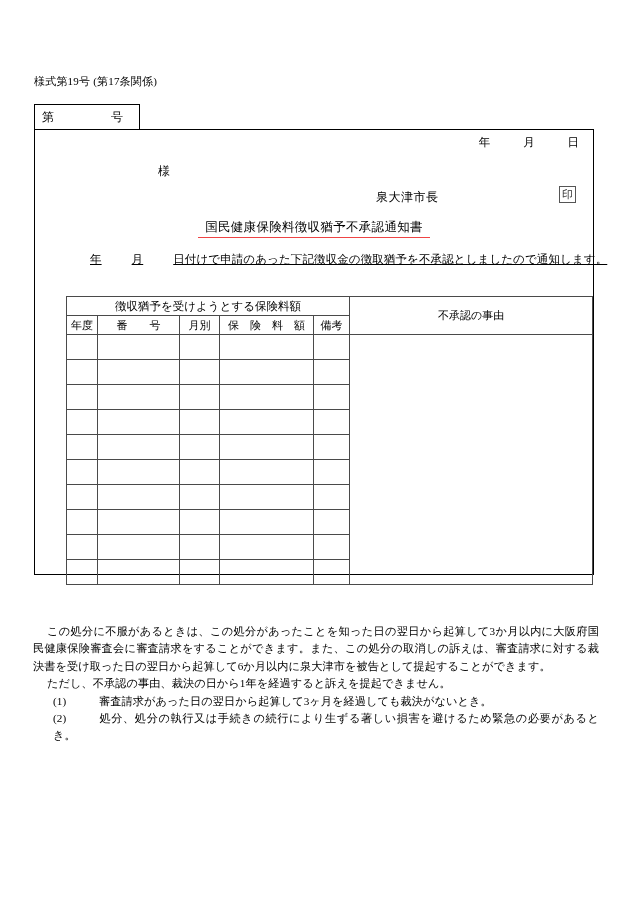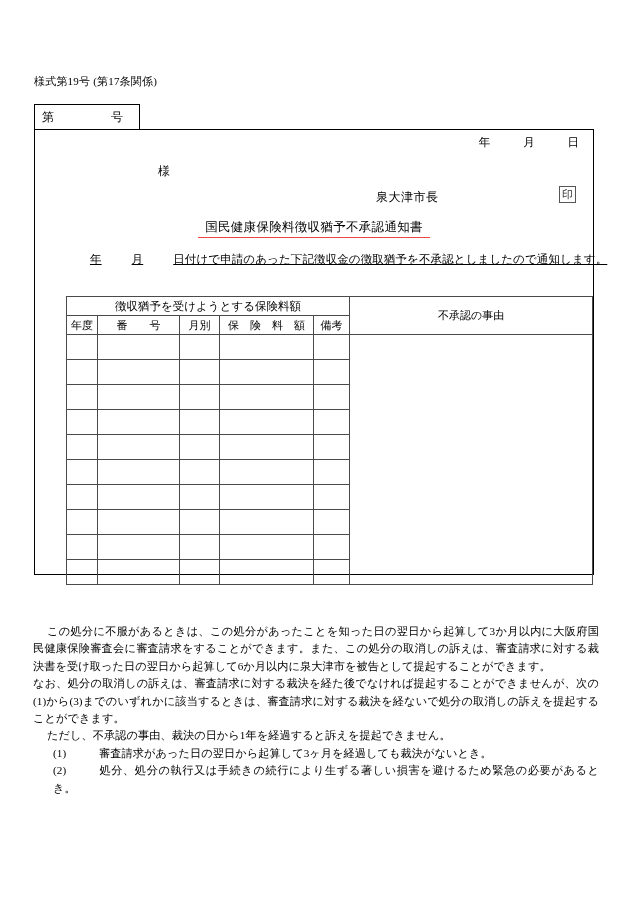--- a/index.html
+++ b/index.html
@@ -334,19 +334,18 @@
             <td class="cell"></td>
             <td class="cell"></td>
           </tr>
         </tbody>
       </table>
     </div>
   </div>
 
   <div class="notes">
     <p class="ind1">この処分に不服があるときは、この処分があったことを知った日の翌日から起算して3か月以内に大阪府国民健康保険審査会に審査請求をすることができます。また、この処分の取消しの訴えは、審査請求に対する裁決書を受け取った日の翌日から起算して6か月以内に泉大津市を被告として提起することができます。</p>
-    <p>なお、処分の取消しの訴えは、審査請求に対する裁決を経た後でなければ提起することができませんが、次の(1)から(3)までのいずれかに該当するときは、審査請求に対する裁決を経ないで処分の取消しの訴えを提起することができます。</p>
     <p class="ind1">ただし、不承認の事由、裁決の日から1年を経過すると訴えを提起できません。</p>
     <p class="item"><span class="num">(1)</span><span>審査請求があった日の翌日から起算して3ヶ月を経過しても裁決がないとき。</span></p>
     <p class="item"><span class="num">(2)</span><span>処分、処分の執行又は手続きの続行により生ずる著しい損害を避けるため緊急の必要があるとき。</span></p>
   </div>
 
 </div>
 
 </body></html>

